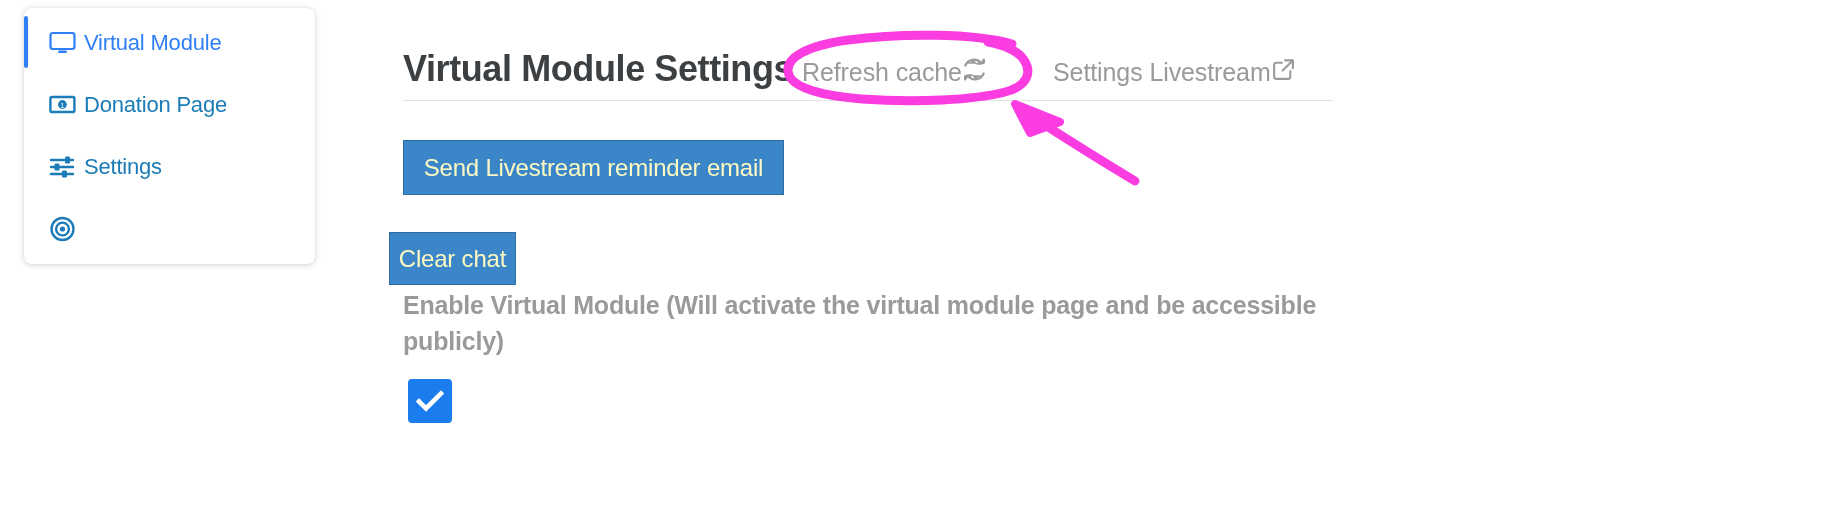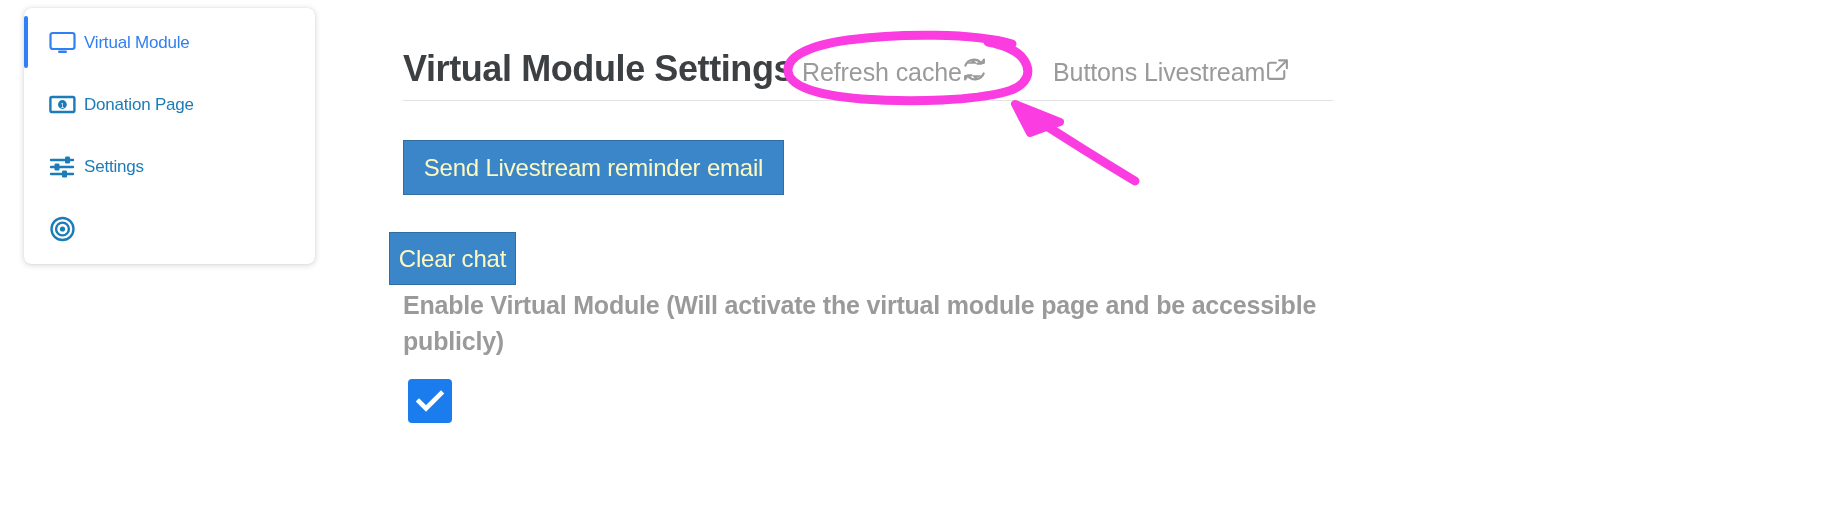--- a/index.html
+++ b/index.html
@@ -48,21 +48,21 @@
     border-radius: 2px;
   }
   .nav-icon {
     width: 30px;
     display: flex;
     align-items: center;
     justify-content: flex-start;
     flex: none;
   }
   .nav-label {
-    font-size: 17px;
+    font-size: 22px;
     letter-spacing: -0.2px;
     white-space: nowrap;
     margin-left: 5px;
     text-align: right;
   }
   .c-bright { color: #2f7ff5; }
   .c-deep   { color: #1b7cb8; }
 
   
   .page-title {
@@ -206,21 +206,21 @@
       <svg width="25" height="25" viewBox="0 0 24 24">
         <path d="M3.2 8.2 A9 9 0 0 1 18.2 5.6 L21 5.6 L21 2.4 L18.6 6.4 L14.8 6.4" fill="none" stroke="#9a9a9a" stroke-width="2.1" stroke-linecap="round" stroke-linejoin="round"></path>
         <path d="M20.8 15.8 A9 9 0 0 1 5.8 18.4 L3 18.4 L3 21.6 L5.4 17.6 L9.2 17.6" fill="none" stroke="#9a9a9a" stroke-width="2.1" stroke-linecap="round" stroke-linejoin="round"></path>
         <path d="M4.5 6.5 L14.5 6.5 L11.5 3.2 Z" fill="#9a9a9a"></path>
         <path d="M19.5 17.5 L9.5 17.5 L12.5 20.8 Z" fill="#9a9a9a"></path>
       </svg>
     </span>
   </a>
 
   <a class="head-link link-preview">
-    <span>Buttons Livestream</span>
+    <span>Settings Livestream</span>
     <span>
       <svg width="25" height="25" viewBox="0 0 24 24">
         <path d="M18.5 13.5 L18.5 19 A2 2 0 0 1 16.5 21 L5 21 A2 2 0 0 1 3 19 L3 7.5 A2 2 0 0 1 5 5.5 L10.5 5.5" fill="none" stroke="#9a9a9a" stroke-width="2" stroke-linecap="round"></path>
         <path d="M13.5 3.2 L21 3.2 L21 10.7" fill="none" stroke="#9a9a9a" stroke-width="2" stroke-linecap="round" stroke-linejoin="round"></path>
         <line x1="20.4" y1="3.8" x2="11.2" y2="13" stroke="#9a9a9a" stroke-width="2" stroke-linecap="round"></line>
       </svg>
     </span>
   </a>
 
   <div class="head-rule"></div>

